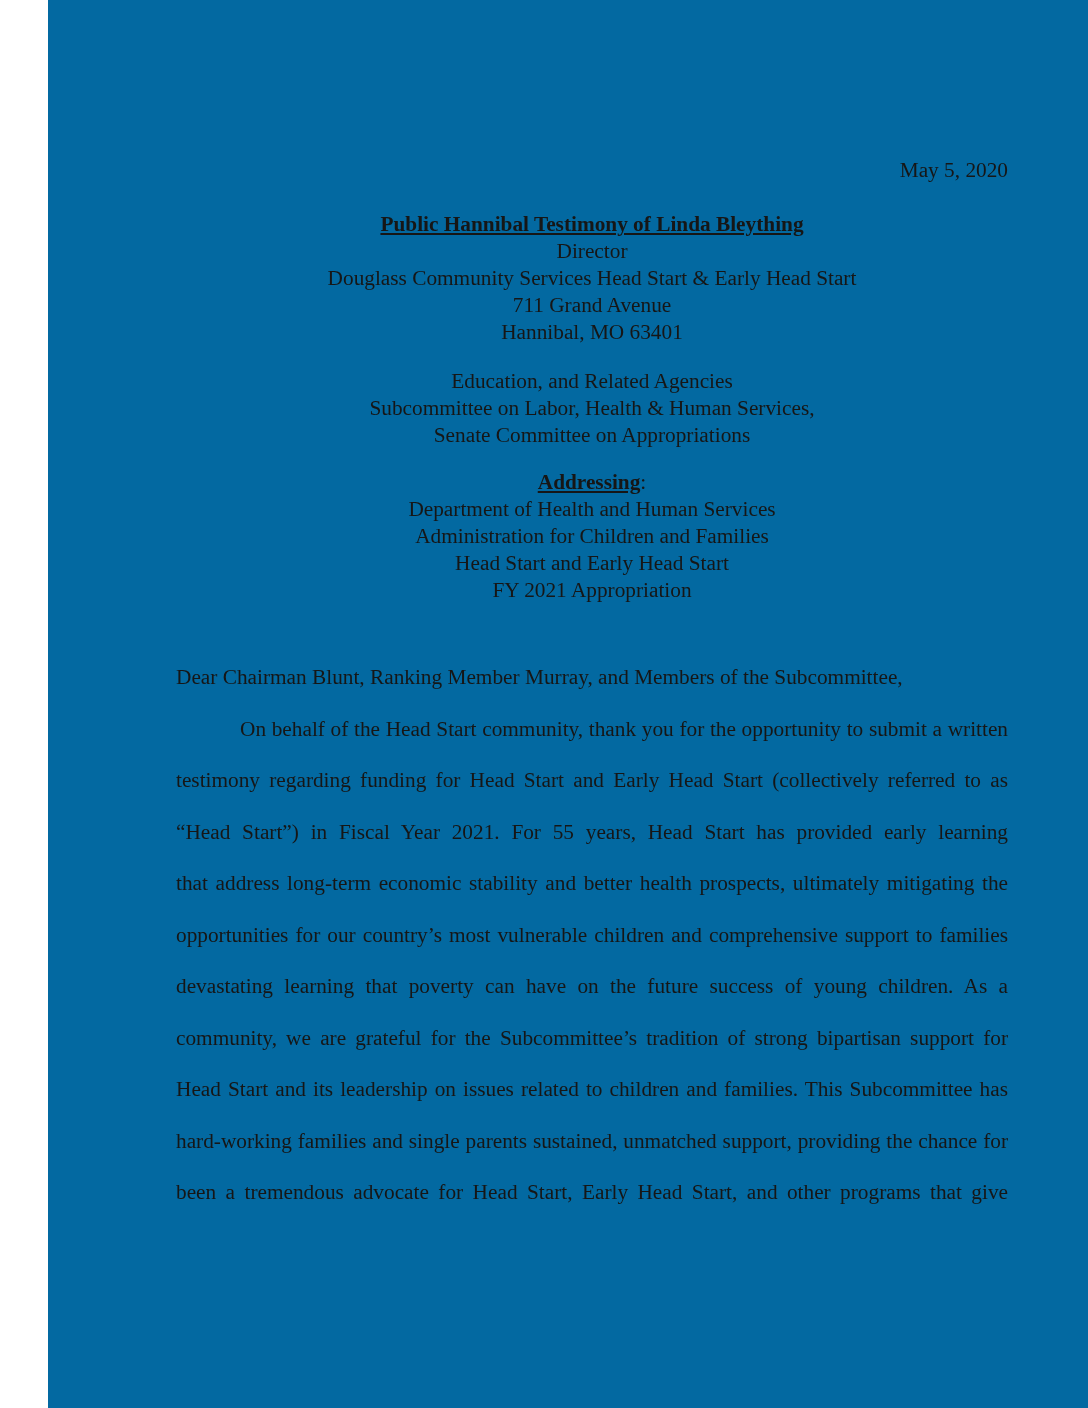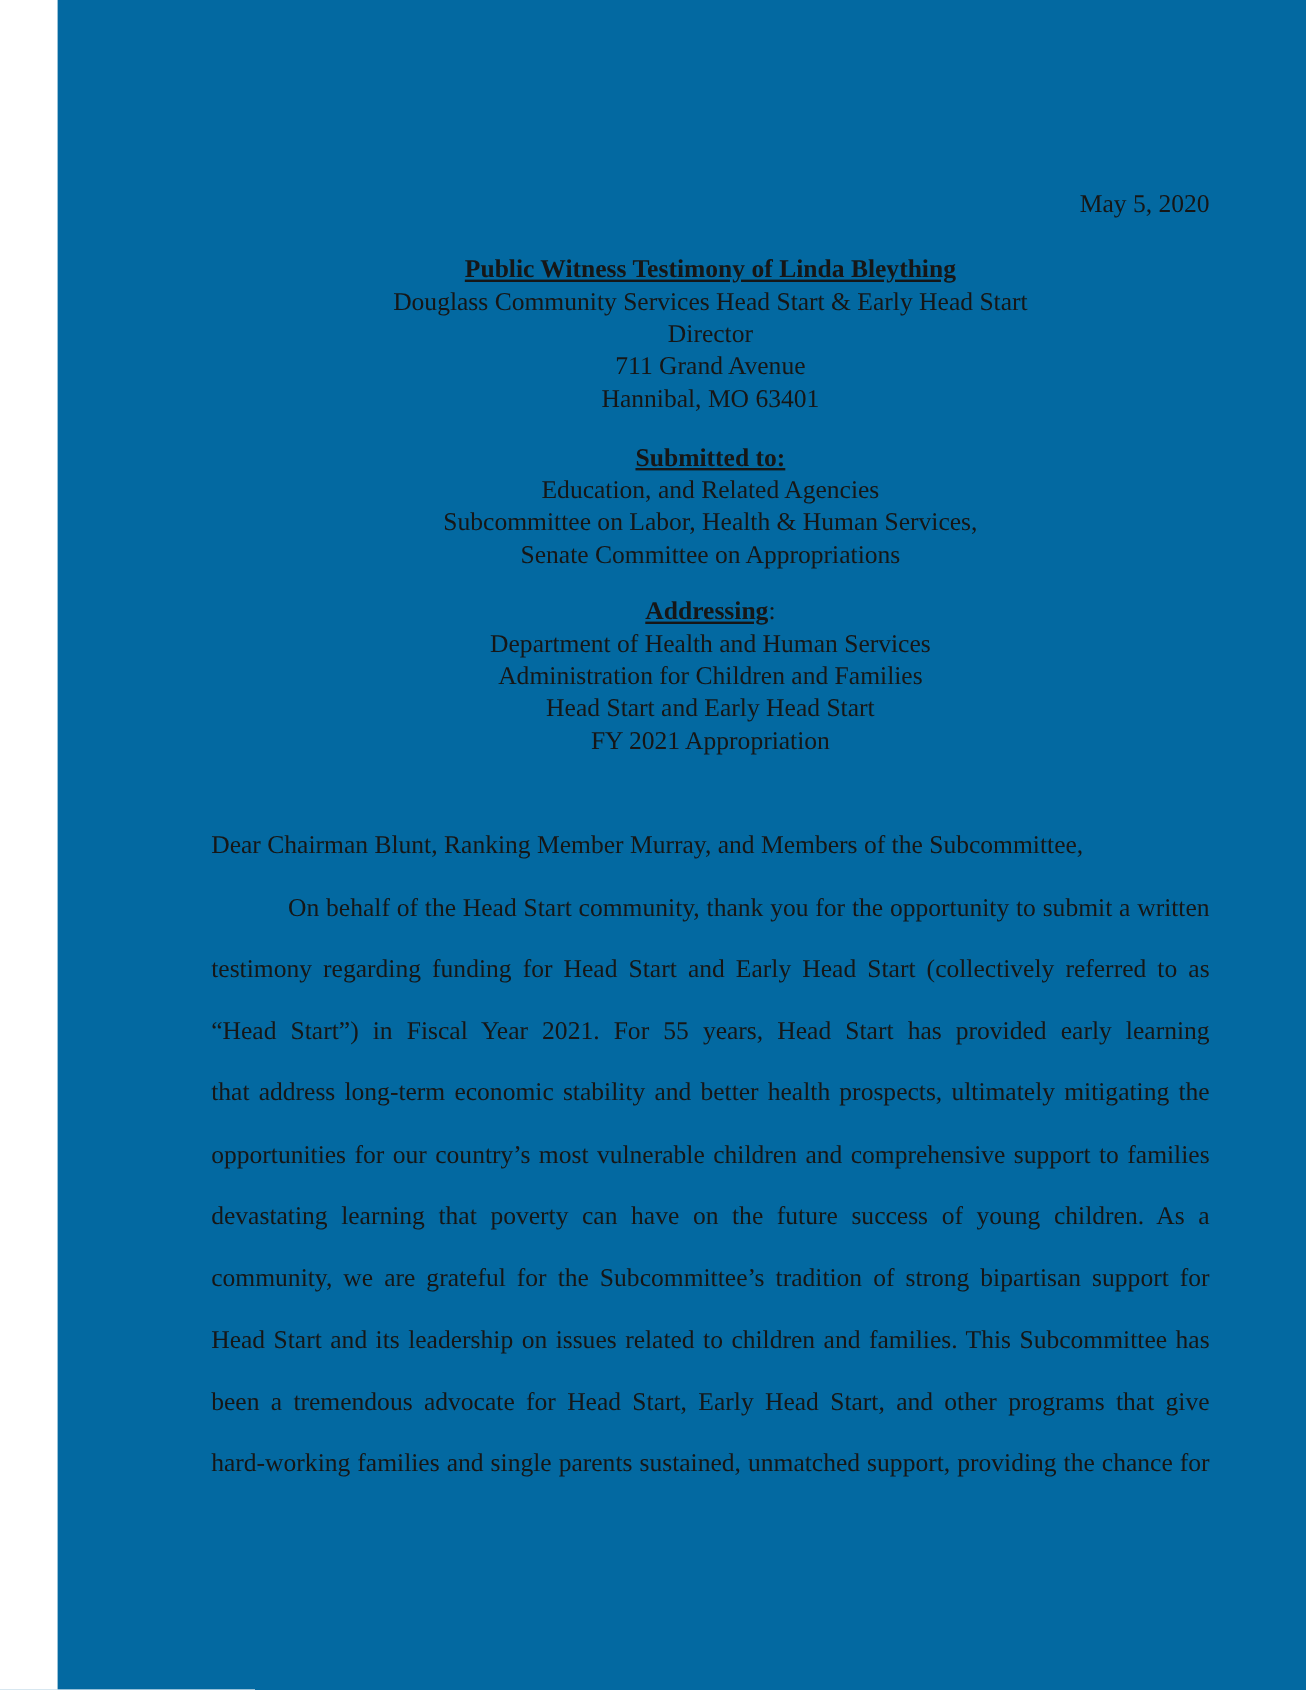--- a/index.html
+++ b/index.html
@@ -51,29 +51,28 @@
   }
 </style>
 </head>
 <body>
 
 <div class="page">
 
   <div class="date-line">May 5, 2020</div>
 
   <div class="center-block">
-    <div class="heading">Public Witness Testimony of Linda Bleything</div>
+    <div class="heading">Public Hannibal Testimony of Linda Bleything</div>
+    <div>Director</div>
     <div>Douglass Community Services Head Start &amp; Early Head Start</div>
-    <div>Director</div>
     <div>711 Grand Avenue</div>
     <div>Hannibal, MO 63401</div>
   </div>
 
   <div class="center-block sec-submitted">
-    <div class="heading">Submitted to:</div>
     <div>Education, and Related Agencies</div>
     <div>Subcommittee on Labor, Health &amp; Human Services,</div>
     <div>Senate Committee on Appropriations</div>
   </div>
 
   <div class="center-block sec-addressing">
     <div><span class="heading">Addressing</span><span>:</span></div>
     <div>Department of Health and Human Services</div>
     <div>Administration for Children and Families</div>
     <div>Head Start and Early Head Start</div>
@@ -84,17 +83,17 @@
 
   <div class="body-para">
     <div class="pline first-line">On behalf of the Head Start community, thank you for the opportunity to submit a written</div>
     <div class="pline">testimony regarding funding for Head Start and Early Head Start (collectively referred to as</div>
     <div class="pline">“Head Start”) in Fiscal Year 2021. For 55 years, Head Start has provided early learning</div>
     <div class="pline">that address long-term economic stability and better health prospects, ultimately mitigating the</div>
     <div class="pline">opportunities for our country’s most vulnerable children and comprehensive support to families</div>
     <div class="pline">devastating learning that poverty can have on the future success of young children. As a</div>
     <div class="pline">community, we are grateful for the Subcommittee’s tradition of strong bipartisan support for</div>
     <div class="pline">Head Start and its leadership on issues related to children and families. This Subcommittee has</div>
+    <div class="pline">hard-working families and single parents sustained, unmatched support, providing the chance for</div>
     <div class="pline">been a tremendous advocate for Head Start, Early Head Start, and other programs that give</div>
-    <div class="pline">hard-working families and single parents sustained, unmatched support, providing the chance for</div>
   </div>
 
 </div>
 
 </body></html>

